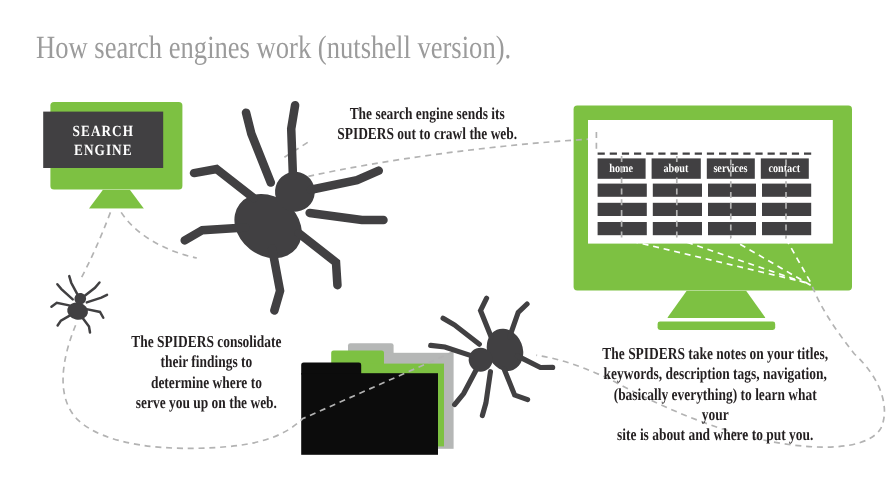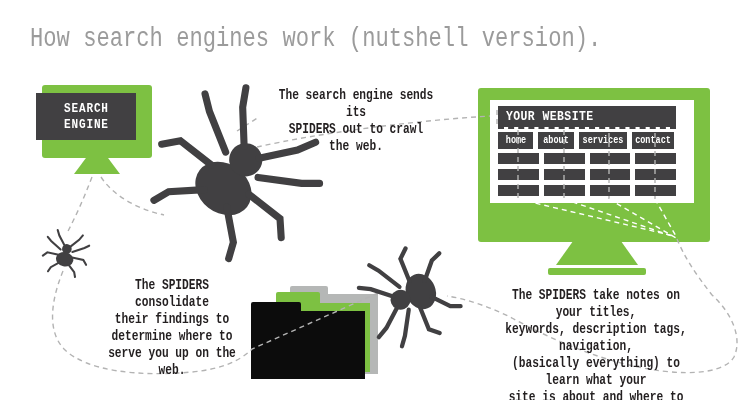--- a/index.html
+++ b/index.html
@@ -1,17 +1,17 @@
 <!DOCTYPE html>
 <html><head>
 <meta charset="utf-8">
 <style>
   html,body{margin:0;padding:0;background:#fff;}
   .stage{position:relative;width:744px;height:400px;background:#ffffff;overflow:hidden;
-         font-family:Liberation Mono, monospace;}
+         font-family:Liberation Serif, serif;}
   
   .title{position:absolute;left:30px;top:24px;font-size:27px;font-weight:400;color:#9b9b9b;
          letter-spacing:0;transform:scaleX(.82);transform-origin:left center;white-space:nowrap;}
   
   .mon-body{position:absolute;background:#7dc142;border-radius:3px;}
   .mon-screen-dark{position:absolute;background:#414042;display:flex;align-items:center;justify-content:center;}
   .mon-screen-white{position:absolute;background:#ffffff;}
   .mon-stand{position:absolute;background:#7dc142;}
   .se-label{color:#fff;font-size:13px;font-weight:bold;letter-spacing:1px;text-align:center;
             line-height:1.2;white-space:pre-line;transform:scaleX(.85);}
@@ -66,23 +66,20 @@
 
   <div class="mon-body" style="left:42px;top:85px;width:110px;height:73px;"></div>
   <div class="mon-screen-dark" style="left:36px;top:93px;width:100px;height:47px;">
     <div class="se-label">SEARCH
 ENGINE</div>
   </div>
   <div class="mon-stand" style="left:74px;top:158px;width:46px;height:16px;clip-path:polygon(26% 0,74% 0,100% 100%,0 100%);"></div>
 
   <div class="mon-body" style="left:478px;top:88px;width:232px;height:154px;"></div>
   <div class="mon-screen-white" style="left:490px;top:100px;width:204px;height:103px;">
-    <div class="site-header">
-      <span>YOUR WEBSITE</span>
-    </div>
     <div class="site-sep"></div>
     <div class="site-nav">
       <div class="cell">
           <span>home</span>
         </div>
       <div class="cell">
           <span>about</span>
         </div>
       <div class="cell">
           <span>services</span>

